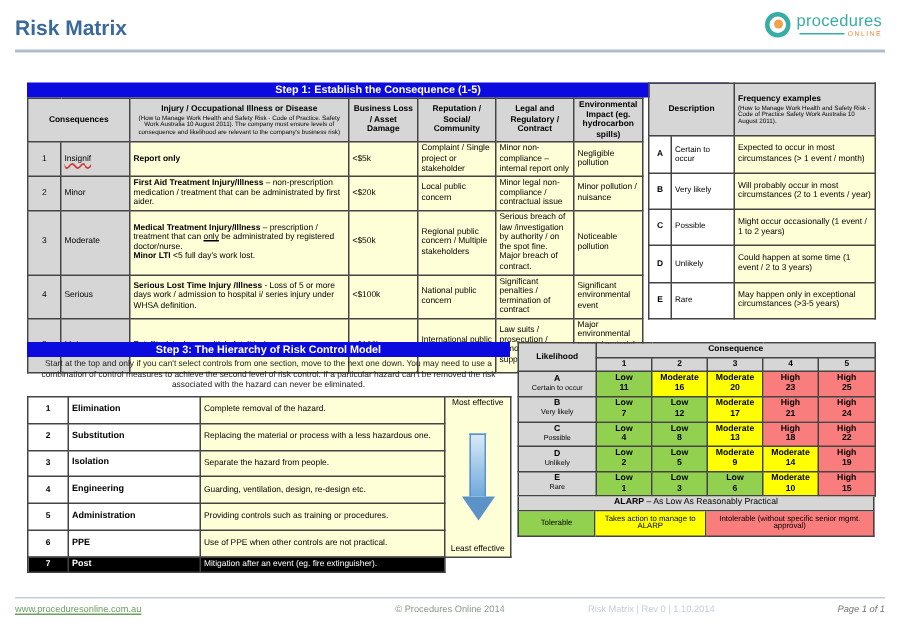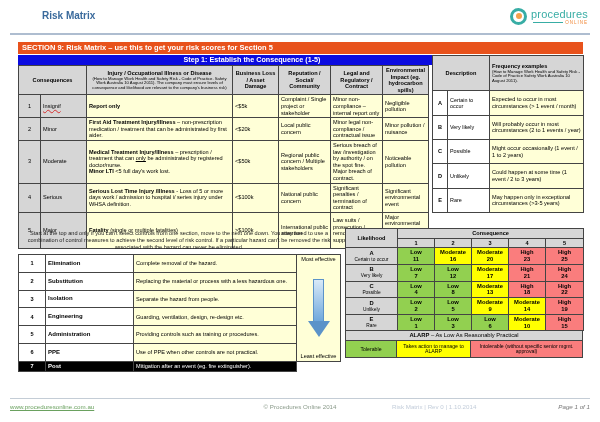--- a/index.html
+++ b/index.html
@@ -1,19 +1,19 @@
 <!DOCTYPE html>
 <html><head>
 <meta charset="utf-8">
 <style>
   * { margin:0; padding:0; box-sizing:border-box; }
   body { font-family:"Liberation Sans", sans-serif; background:#fff; }
   .page { position:relative; width:600px; height:422px; background:#fff; overflow:hidden; }
 
-  .doc-title { position:absolute; left:10px; top:10px; font-size:10px; font-weight:bold; color:#3a6a9c;margin-left:32px; }
+  .doc-title { position:absolute; left:10px; top:10px; font-size:14px; font-weight:bold; color:#3a6a9c; }
   .header-rule { position:absolute; left:10px; top:33px; width:580px; height:2px; background:#aebdd0; }
 
   .logo { position:absolute; right:12px; top:8px; display:flex; align-items:flex-start; gap:4px; }
   .logo-mark { width:17px; height:17px; border:3px solid #38ada5; border-radius:50%; position:relative; }
   .logo-dot { position:absolute; left:3px; top:2px; width:6px; height:6px; background:#f5a14b; border-radius:50%; }
   .logo-name { font-size:11px; color:#38ada5; letter-spacing:0.2px; }
   .logo-subrow { display:flex; align-items:center; gap:2px; justify-content:flex-end; }
   .logo-line { display:inline-block; width:30px; height:1px; background:#38ada5; }
   .logo-online { font-size:4.5px; color:#f08a3c; letter-spacing:1px; }
 
@@ -89,21 +89,20 @@
       <div class="logo-name">procedures</div>
       <div class="logo-subrow">
           <span class="logo-line"></span>
           <span class="logo-online">ONLINE</span>
         </div>
     </div>
   </div>
 
   <div class="header-rule"></div>
 
-  <div class="section-bar">SECTION 9:  Risk Matrix – use this to get your risk scores for Section 5</div>
 
   <div class="step1">
     <div class="step-bar">Step 1: Establish the Consequence (1-5)</div>
     <table>
       <colgroup>
           <col style="width:22px">
           <col style="width:46px">
           <col style="width:146px">
           <col style="width:46px">
           <col style="width:52px">
@@ -203,20 +202,21 @@
       <tr>
         <td class="lk-letter">E</td>
         <td class="lk-name">Rare</td>
         <td class="cream">May happen only in exceptional circumstances (&gt;3-5 years)</td>
       </tr>
     </tbody>
       </table>
   </div>
 
   <div class="step3">
+    <div class="step-bar">Step 3: The Hierarchy of Risk Control Model</div>
     <div class="step3-intro">Start at the top and only if you can't select controls from one section, move to the next one down.  You may need to use a combination of control measures to achieve the second level of risk control.  If a particular hazard can't be removed the risk associated with the hazard can never be eliminated.</div>
     <table>
       <colgroup>
           <col style="width:27px">
           <col style="width:88px">
           <col style="width:163px">
           <col style="width:44px">
         </colgroup>
       <tbody>
           <tr>

